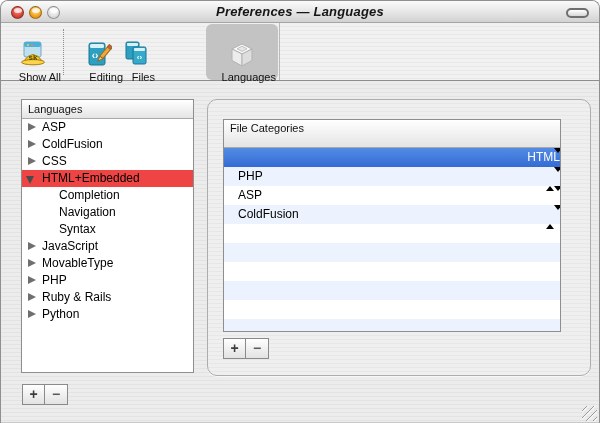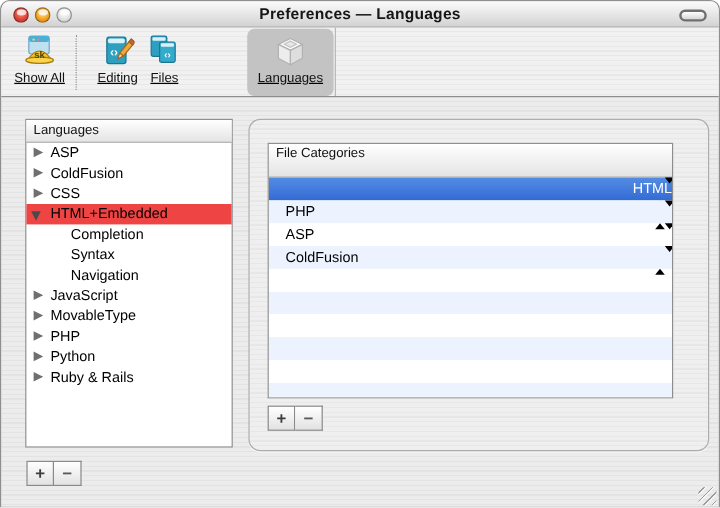--- a/index.html
+++ b/index.html
@@ -9,43 +9,44 @@
     border-radius:8px 8px 0 0;
     background:repeating-linear-gradient(180deg,#ececec 0 3px,#e3e3e3 3px 4px);
     border:1px solid #8f8f8f; border-bottom:none;
     box-shadow:inset 0 -1px 0 #c9c9c9;
   }
   
   .titlebar {
     position:absolute; left:0; top:0; width:100%; height:22px;
     background:linear-gradient(180deg,#fbfbfb 0,#e9e9e9 45%,#d2d2d2 100%);
     border-bottom:1px solid #a5a5a5;
+    font-style:italic;
   }
   .title {
     position:absolute; left:0; right:0; top:3px; text-align:center;
     font-size:13px; font-weight:bold; color:#161616; letter-spacing:.2px;
   }
   .light { position:absolute; top:5px; width:13px; height:13px; border-radius:50%; border:1px solid rgba(0,0,0,.35); }
   .light::after{ content:""; position:absolute; left:2px; top:1px; width:8px; height:5px; border-radius:50%; background:rgba(255,255,255,.75); }
   .light.red    { left:10px; background:radial-gradient(circle at 50% 35%, #ff9287 0%, #dd4a3c 55%, #b2281c 100%); }
   .light.yellow { left:28px; background:radial-gradient(circle at 50% 35%, #ffe9a8 0%, #f5a623 55%, #cf7a00 100%); }
   .light.gray   { left:46px; background:radial-gradient(circle at 50% 35%, #ffffff 0%, #e3e3e3 55%, #bdbdbd 100%); }
   .pill {
     position:absolute; right:10px; top:7px; width:23px; height:10px; border-radius:6px;
     background:linear-gradient(#ffffff,#d6d6d6); border:2px solid #6f6f6f;
   }
   
   .toolbar {
     position:absolute; left:0; top:22px; width:100%; height:58px;
     background:repeating-linear-gradient(180deg,#f1f1f1 0 3px,#e8e8e8 3px 4px);
     border-bottom:1px solid #8e8e8e;
   }
-  .tb-item { position:absolute; top:4px; height:52px; text-align:center; cursor:default;text-decoration:underline; }
+  .tb-item { position:absolute; top:16px; height:52px; text-align:center; cursor:default; }
   .tb-item .ticon { display:block; margin:2px auto 1px auto; width:28px; height:28px; }
-  .tb-label { font-size:11px; color:#111; display:block; margin-top:2px; }
+  .tb-label { font-size:11px; color:#111; display:block; margin-top:2px;text-align:right; }
   .tb-sel {
     position:absolute; left:205px; top:1px; width:72px; height:56px;
     background:#c3c3c3; border-radius:6px;
   }
   .tb-vline { position:absolute; left:278px; top:0; width:1px; height:57px; background:#b9b9b9; }
   .tb-dots  { position:absolute; left:62px; top:6px; height:46px; border-left:1px dotted #8f8f8f; }
   .colors-circle {
     width:25px; height:25px; border-radius:50%; margin:3px auto 2px auto;
     background:
       radial-gradient(circle at 50% 50%, rgba(255,255,255,.95) 0 12%, rgba(255,255,255,0) 55%),
@@ -174,27 +175,27 @@
   </div>
 
   <div class="ltable">
     <div class="ltable-header">Languages</div>
 
     <div class="trow"><span class="tri right"></span><span>ASP</span></div>
     <div class="trow"><span class="tri right"></span><span>ColdFusion</span></div>
     <div class="trow"><span class="tri right"></span><span>CSS</span></div>
     <div class="trow selected"><span class="tri down"></span><span>HTML+Embedded</span></div>
     <div class="trow child"><span>Completion</span></div>
+    <div class="trow child"><span>Navigation</span></div>
     <div class="trow child"><span>Syntax</span></div>
-    <div class="trow child"><span>Navigation</span></div>
     <div class="trow"><span class="tri right"></span><span>JavaScript</span></div>
     <div class="trow"><span class="tri right"></span><span>MovableType</span></div>
     <div class="trow"><span class="tri right"></span><span>PHP</span></div>
+    <div class="trow"><span class="tri right"></span><span>Ruby &amp; Rails</span></div>
     <div class="trow"><span class="tri right"></span><span>Python</span></div>
-    <div class="trow"><span class="tri right"></span><span>Ruby &amp; Rails</span></div>
   </div>
 
   <div class="btn-group btn-left">
     <div class="sq-btn">+</div>
     <div class="sq-btn minus">−</div>
   </div>
 
   <div class="groupbox"></div>
 
   <div class="rtable">

